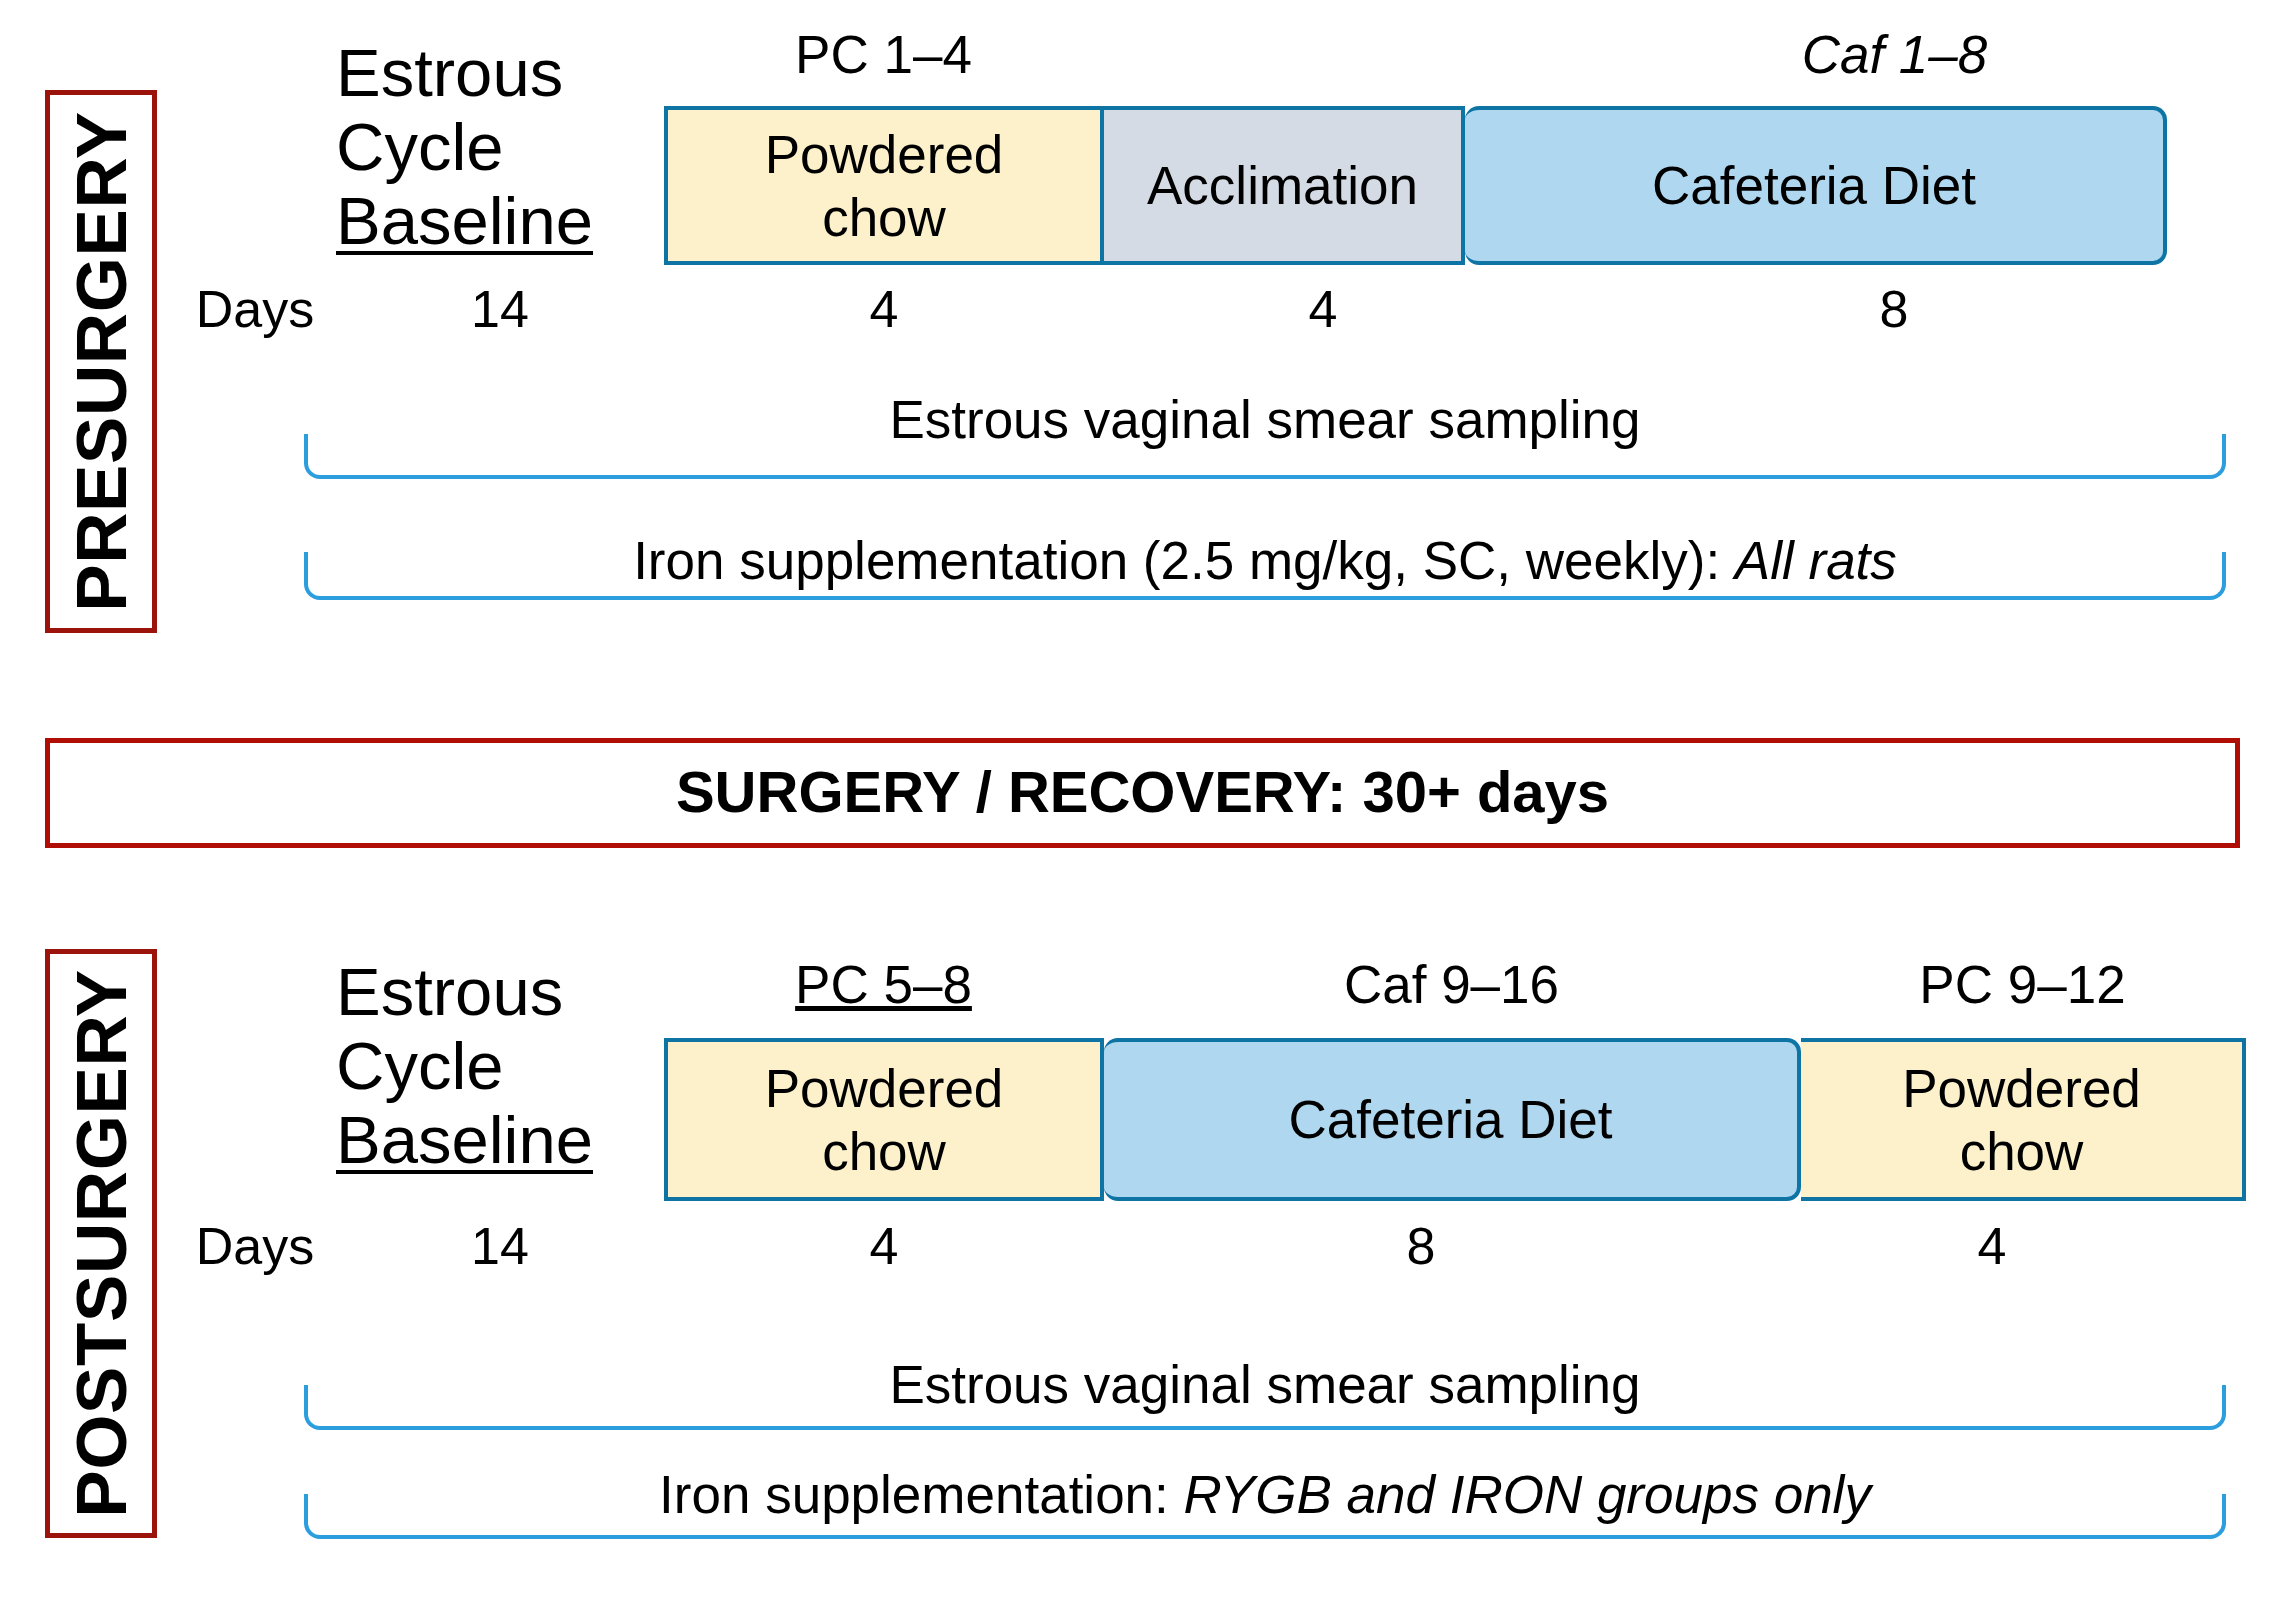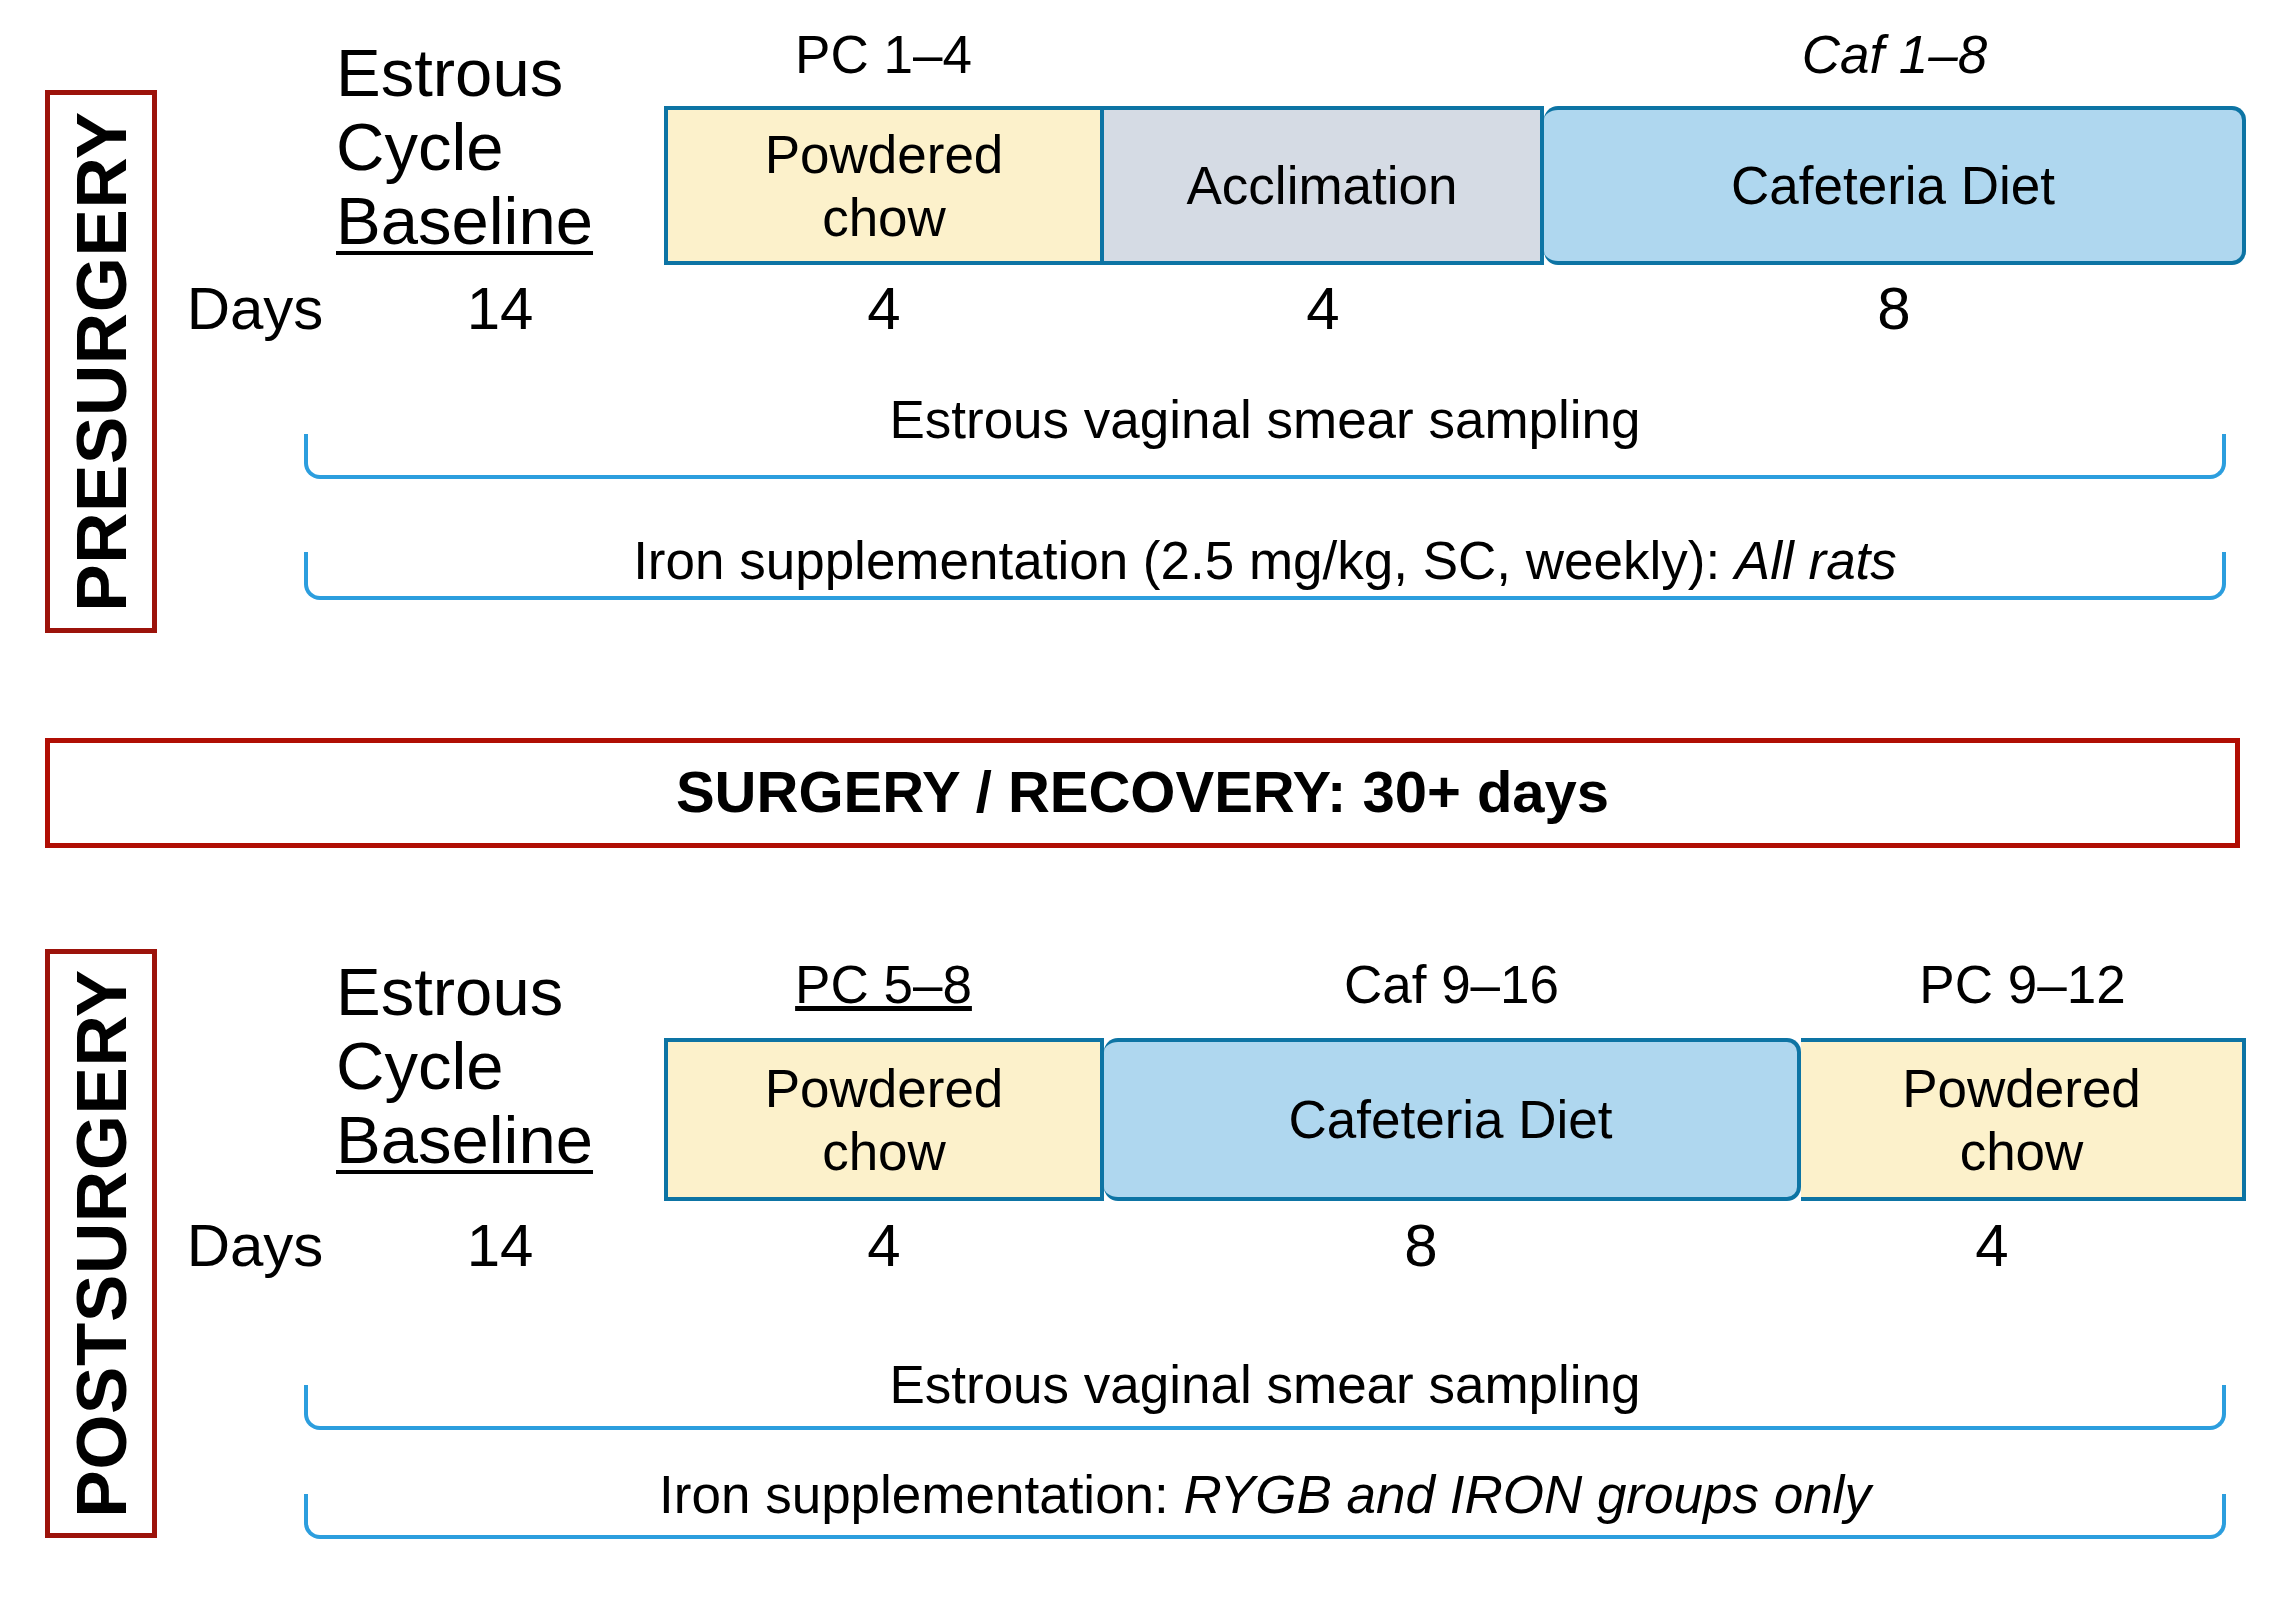--- a/index.html
+++ b/index.html
@@ -24,21 +24,21 @@
   }
   .vtext{
     display:inline-block;transform:rotate(-90deg);white-space:nowrap;
     font-weight:bold;font-size:71px;letter-spacing:0.6px;
   }
   .baseline-block{
     width:319px;text-align:left;font-size:67px;line-height:74px;
   }
   .u{text-decoration:underline;text-decoration-thickness:4.3px;text-underline-offset:7.4px;}
   .ctr-text{width:245px;text-align:center;font-size:53px;line-height:66px;}
-  .num{width:184px;text-align:center;font-size:60px;line-height:66px;}
+  .num{width:184px;text-align:center;font-size:52px;line-height:66px;}
   .boxes-row{display:flex;height:159px;}
   .cell{
     border:4.9px solid var(--teal);
     display:flex;align-items:center;justify-content:center;
   }
   .cell:not(:first-child){border-left:0;}
   .cell-label{
     font-size:53px;line-height:63px;text-align:center;white-space:pre-line;
   }
   .fill-cream{background:var(--cream);}
@@ -73,21 +73,21 @@
 </div>
 
 <div class="abs ctr-text" style="left:761px;top:21.5px;">PC 1–4</div>
 <div class="abs ctr-text" style="left:1772px;top:21.5px;font-style:italic;">Caf 1–8</div>
 
 <div class="abs boxes-row" style="left:664px;top:106px;">
   <div class="cell fill-cream" style="width:440px;">
     <div class="cell-label">Powdered
 chow</div>
   </div>
-  <div class="cell fill-grayblue" style="width:440px;">
+  <div class="cell fill-grayblue" style="width:361px;">
     <div class="cell-label">Acclimation</div>
   </div>
   <div class="cell fill-blue" style="width:702px;">
     <div class="cell-label">Cafeteria Diet</div>
   </div>
 </div>
 
 <div class="abs num" style="left:163px;top:276px;">Days</div>
 <div class="abs num" style="left:408px;top:276px;">14</div>
 <div class="abs num" style="left:792px;top:276px;">4</div>

